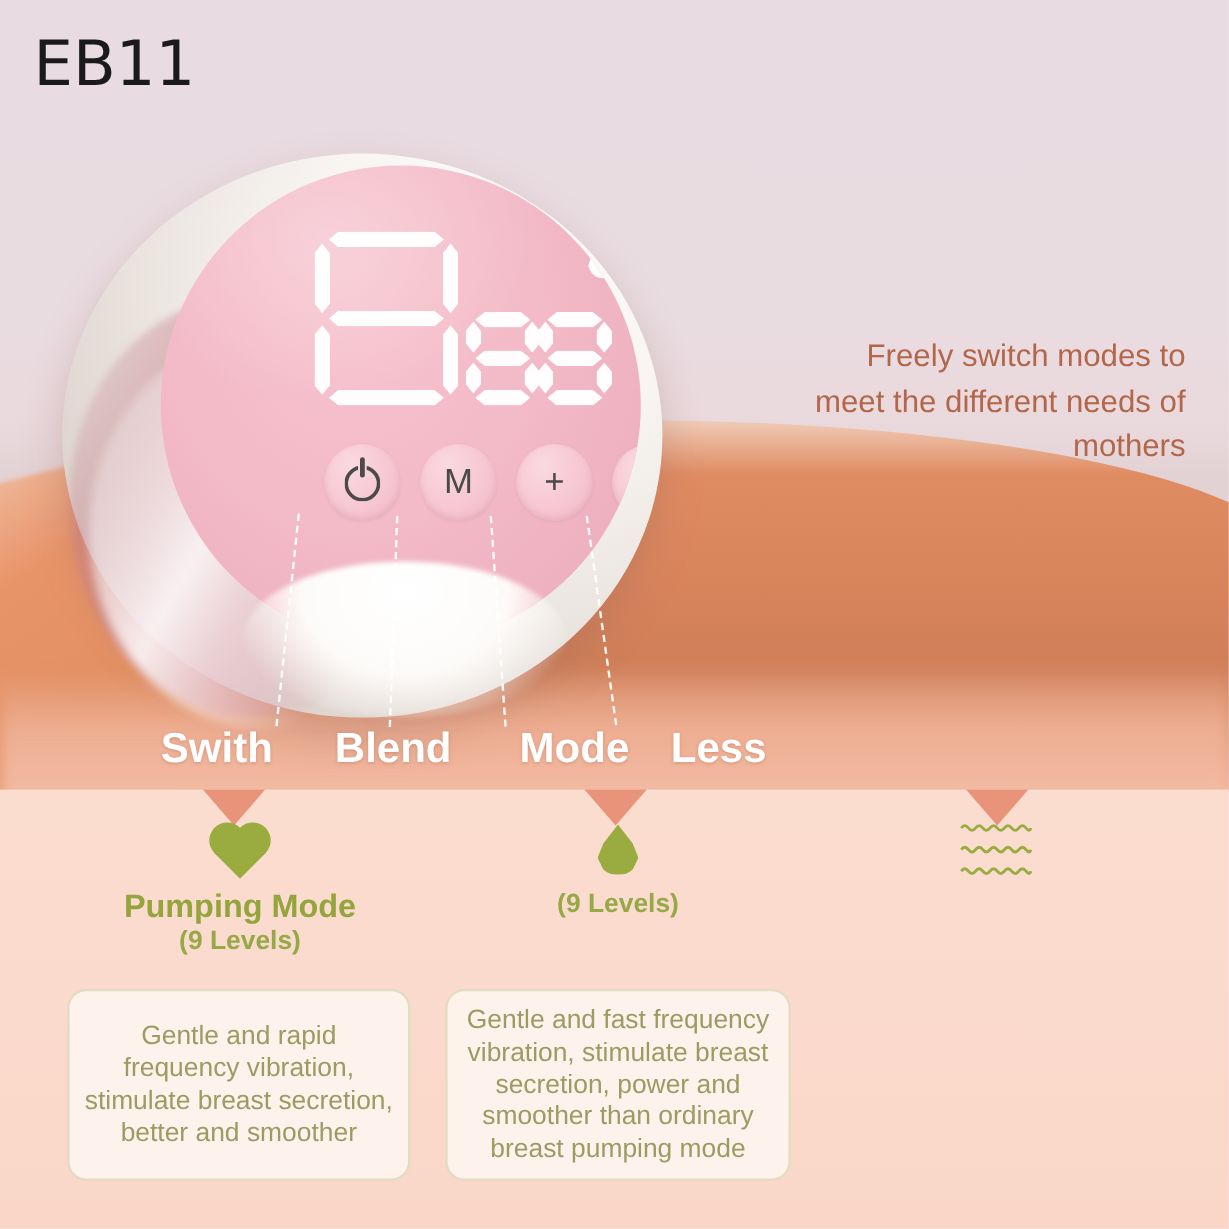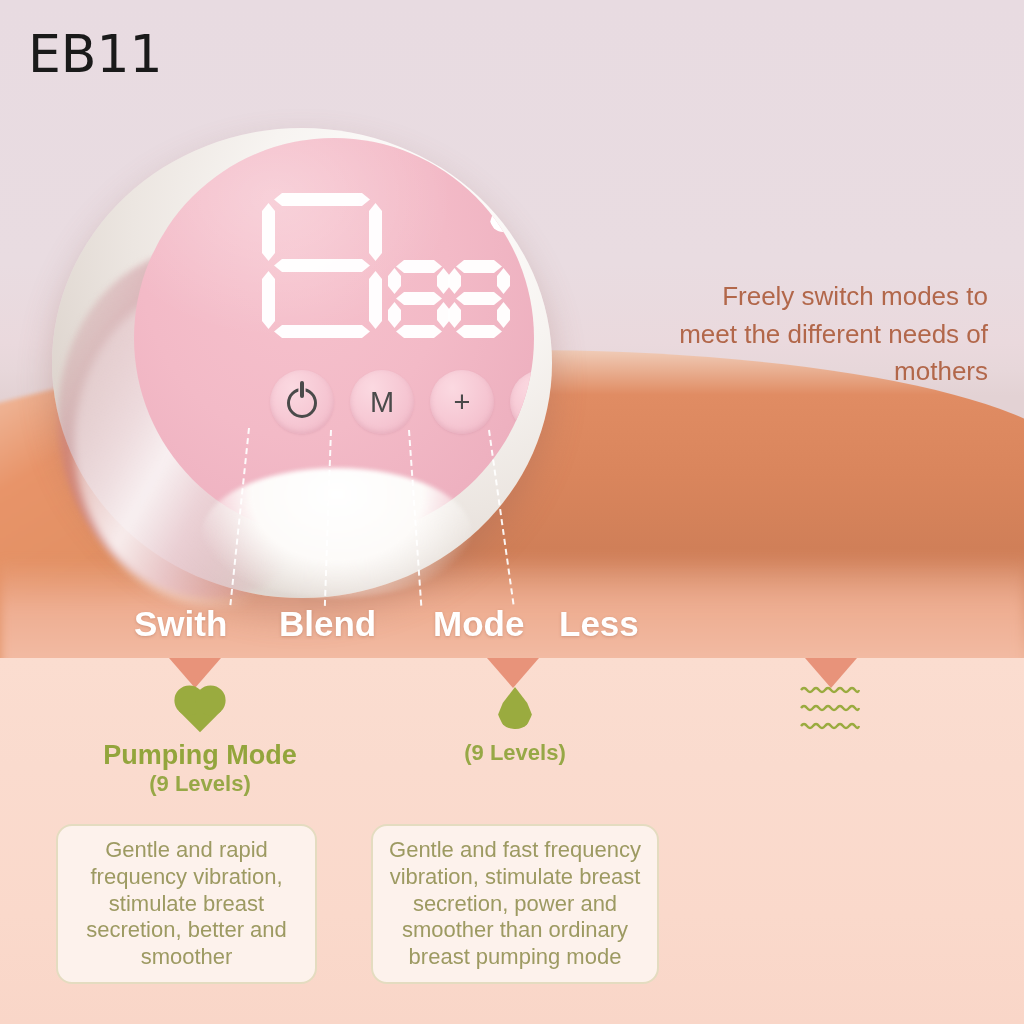--- a/index.html
+++ b/index.html
@@ -309,21 +309,21 @@
             <svg width="60" height="10" viewBox="0 0 60 10">
                 <path d="M1 5 Q4 1 7 5 T13 5 T19 5 T25 5 T31 5 T37 5 T43 5 T49 5 T55 5 T59 5" fill="none" stroke="#9aab3f" stroke-width="2.4"></path>
               </svg>
           </span>
         </div>
         <div class="mode-sub"></div>
       </div>
     </div>
 
     <div class="cards">
-      <div class="card" style="left:56px; width:261px;">
+      <div class="card" style="left:56px; width:286px;">
         <p>Gentle and rapid frequency vibration, stimulate breast secretion, better and smoother</p>
       </div>
       <div class="card" style="left:371px; width:288px;">
         <p>Gentle and fast frequency vibration, stimulate breast secretion, power and smoother than ordinary breast pumping mode</p>
       </div>
     </div>
   </div>
 
 </div>
 

